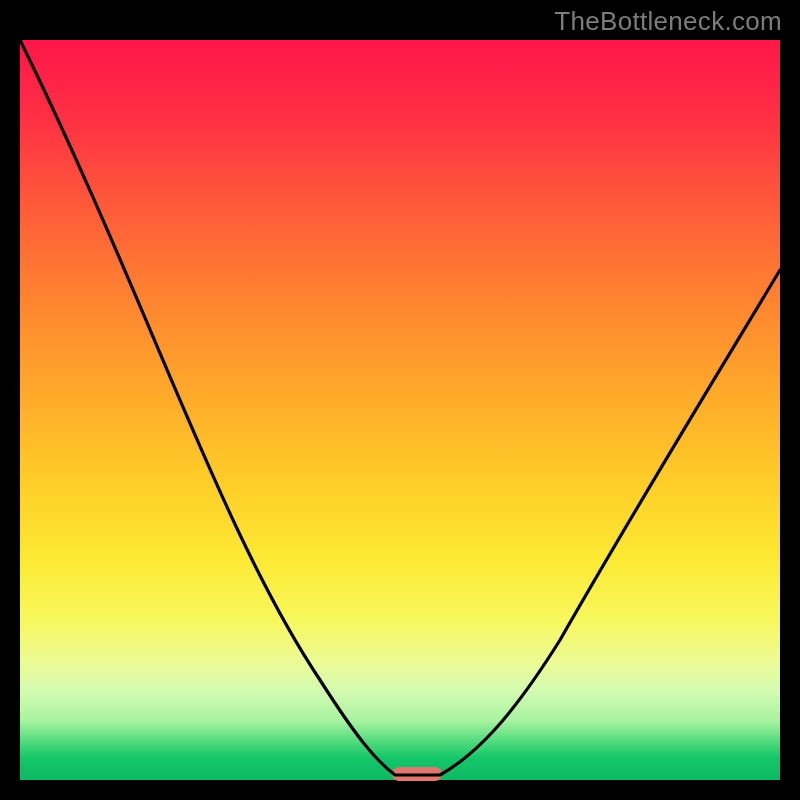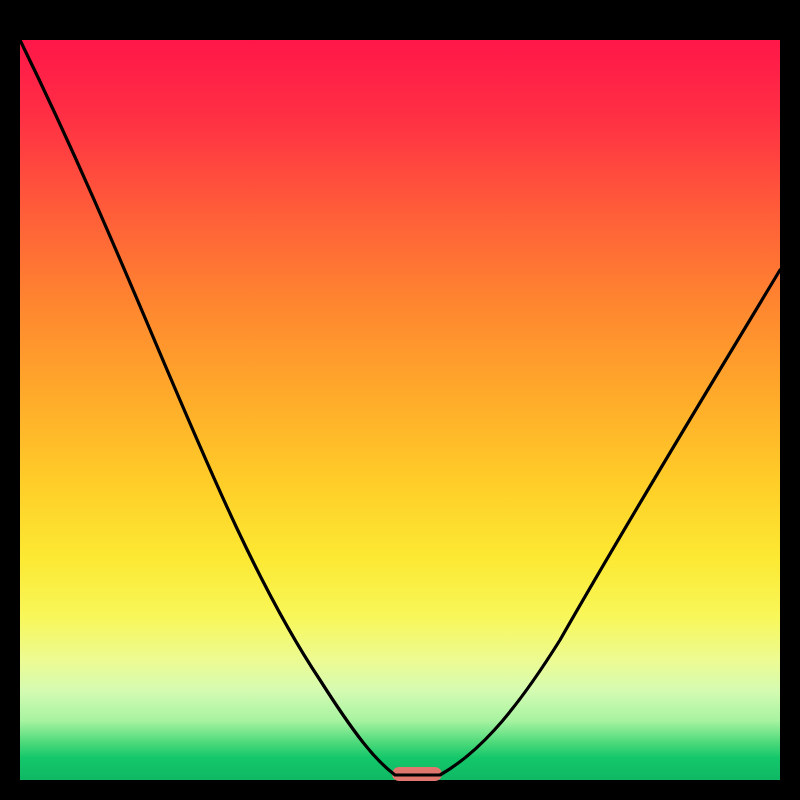--- a/index.html
+++ b/index.html
@@ -62,20 +62,21 @@
     top: 0;
     width: 760px;
     height: 740px;
     display: block;
   }
 </style>
 </head>
 <body>
 
 <div class="frame">
+  <div class="watermark">TheBottleneck.com</div>
 
   <div class="plot">
 
     <div class="marker" style="left: 372px; top: 727px; width: 50px; height: 14px; background: rgb(225, 118, 111);"></div>
 
     <svg class="curve" preserveAspectRatio="none" viewBox="0 0 760 740">
       <path fill="none" stroke-linecap="round" d="M 0 0 C 130 265, 200 490, 300 640 C 335 695, 355 720, 375 735 L 420 735 C 455 715, 490 680, 540 600 C 620 460, 700 330, 760 230" stroke="#000000" stroke-width="3.2"></path>
     </svg>
 
   </div>

